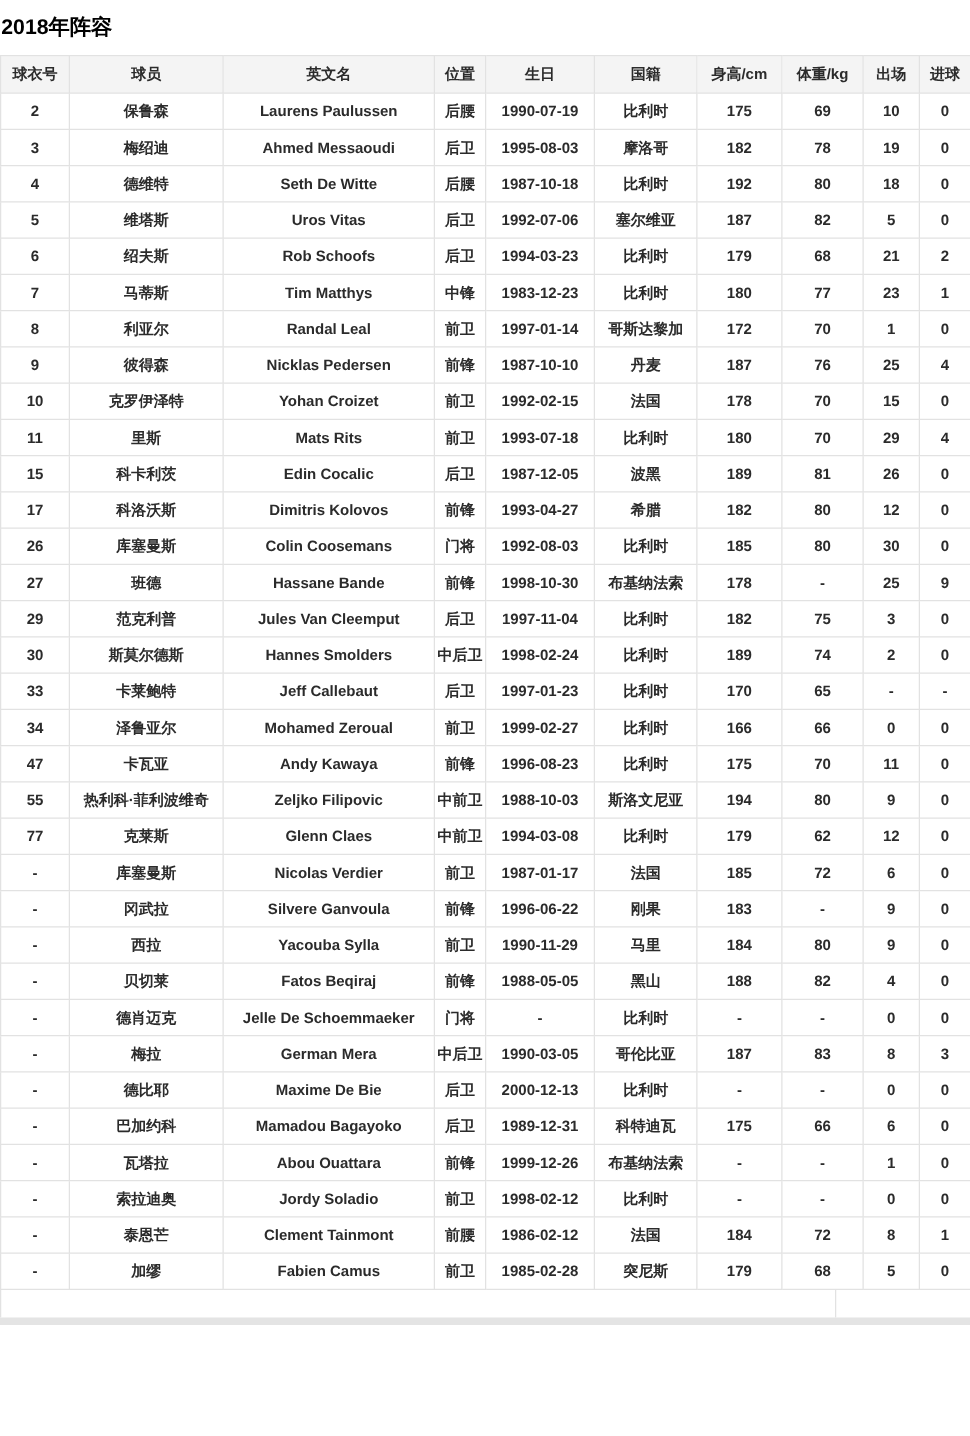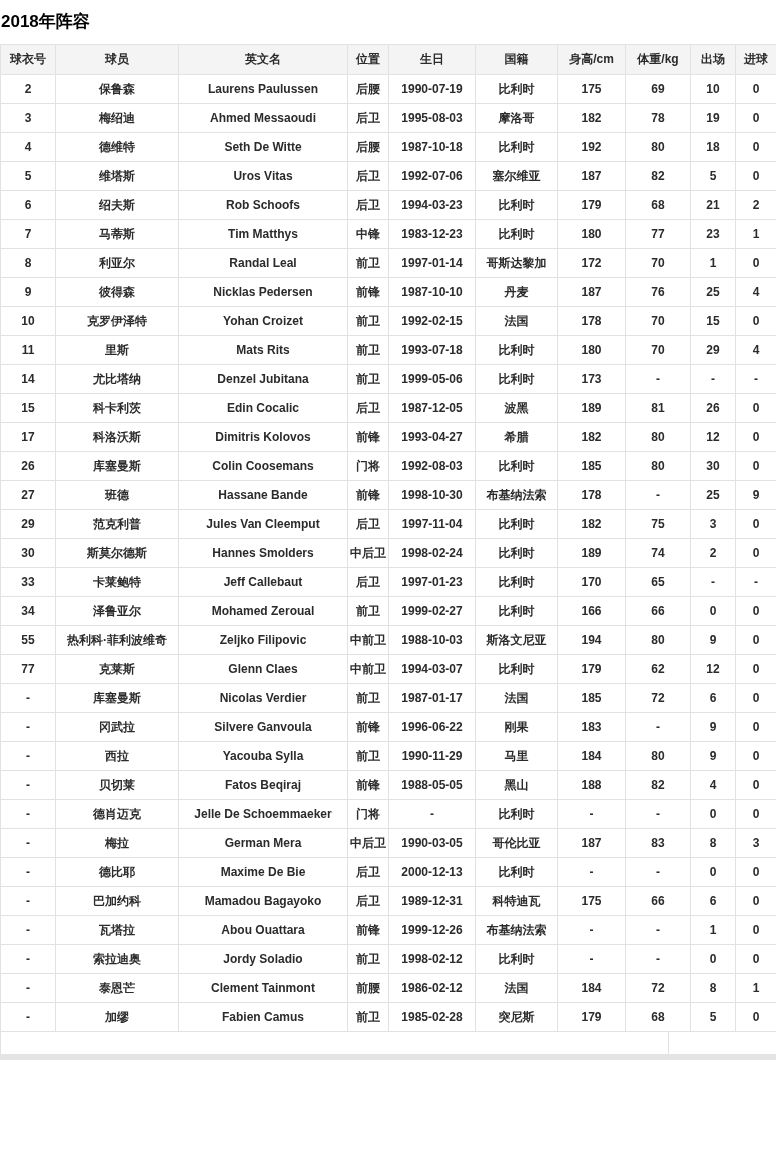--- a/index.html
+++ b/index.html
@@ -220,32 +220,20 @@
           <td>Mats Rits</td>
           <td>前卫</td>
           <td>1993-07-18</td>
           <td>比利时</td>
           <td>180</td>
           <td>70</td>
           <td>29</td>
           <td>4</td>
         </tr>
         <tr>
-          <td>14</td>
-          <td>尤比塔纳</td>
-          <td>Denzel Jubitana</td>
-          <td>前卫</td>
-          <td>1999-05-06</td>
-          <td>比利时</td>
-          <td>173</td>
-          <td>-</td>
-          <td>-</td>
-          <td>-</td>
-        </tr>
-        <tr>
           <td>15</td>
           <td>科卡利茨</td>
           <td>Edin Cocalic</td>
           <td>后卫</td>
           <td>1987-12-05</td>
           <td>波黑</td>
           <td>189</td>
           <td>81</td>
           <td>26</td>
           <td>0</td>
@@ -325,40 +313,52 @@
         <tr>
           <td>34</td>
           <td>泽鲁亚尔</td>
           <td>Mohamed Zeroual</td>
           <td>前卫</td>
           <td>1999-02-27</td>
           <td>比利时</td>
           <td>166</td>
           <td>66</td>
           <td>0</td>
+          <td>0</td>
+        </tr>
+        <tr>
+          <td>47</td>
+          <td>卡瓦亚</td>
+          <td>Andy Kawaya</td>
+          <td>前锋</td>
+          <td>1996-08-23</td>
+          <td>比利时</td>
+          <td>175</td>
+          <td>70</td>
+          <td>11</td>
           <td>0</td>
         </tr>
         <tr>
           <td>55</td>
           <td>热利科·菲利波维奇</td>
           <td>Zeljko Filipovic</td>
           <td>中前卫</td>
           <td>1988-10-03</td>
           <td>斯洛文尼亚</td>
           <td>194</td>
           <td>80</td>
           <td>9</td>
           <td>0</td>
         </tr>
         <tr>
           <td>77</td>
           <td>克莱斯</td>
           <td>Glenn Claes</td>
           <td>中前卫</td>
-          <td>1994-03-07</td>
+          <td>1994-03-08</td>
           <td>比利时</td>
           <td>179</td>
           <td>62</td>
           <td>12</td>
           <td>0</td>
         </tr>
         <tr>
           <td>-</td>
           <td>库塞曼斯</td>
           <td>Nicolas Verdier</td>

